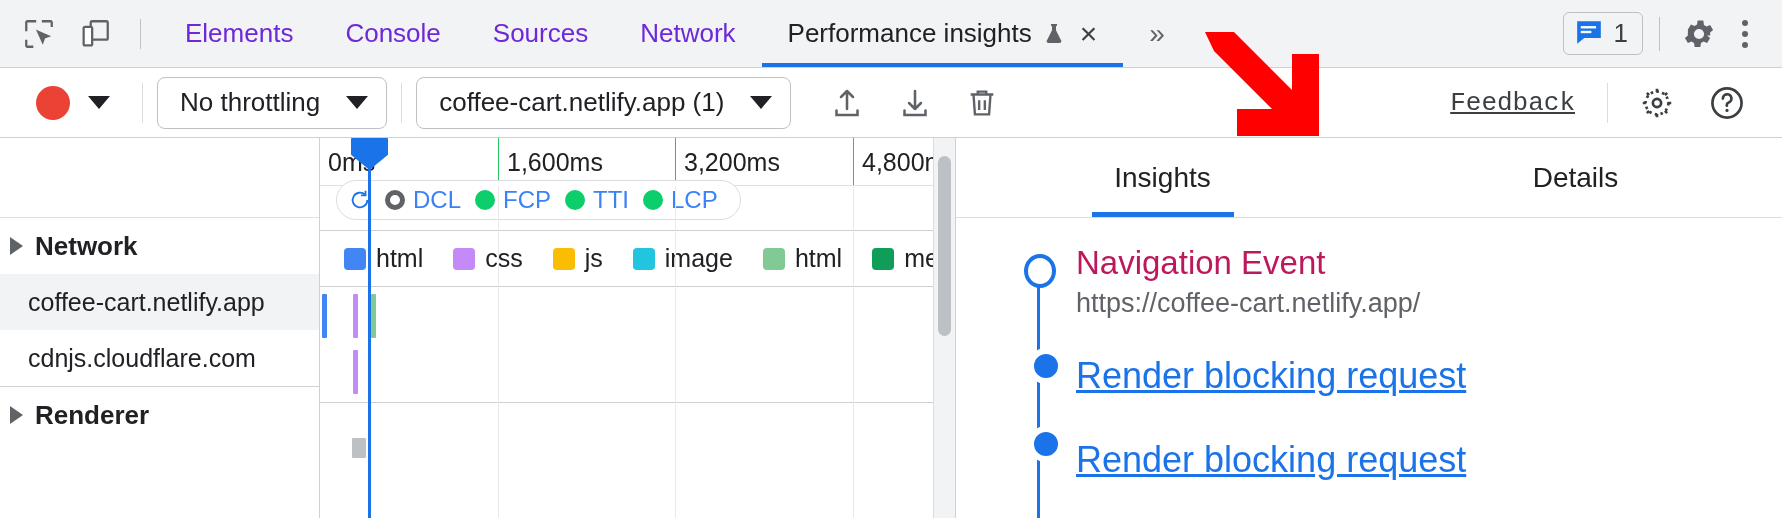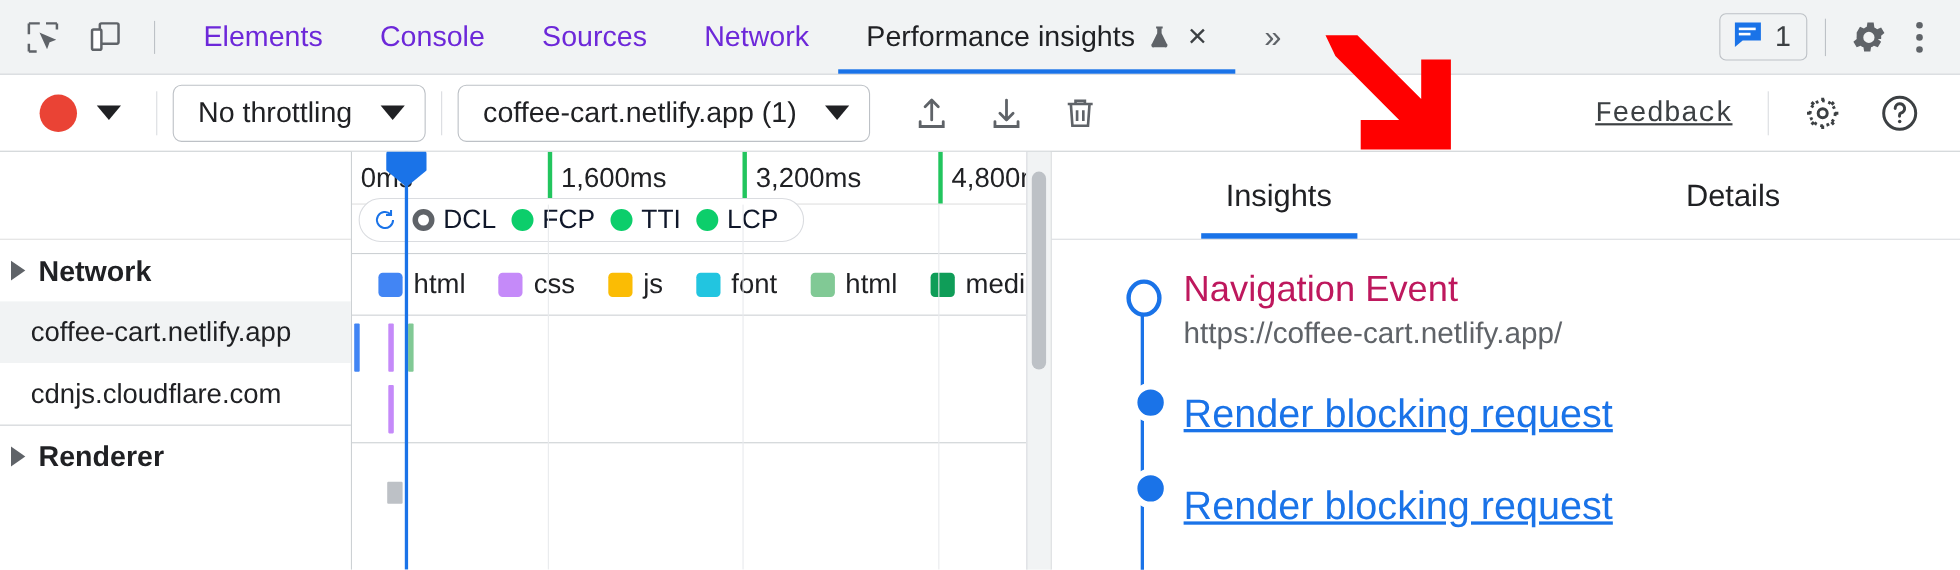--- a/index.html
+++ b/index.html
@@ -116,33 +116,33 @@
   }
   .track-row .label { padding-left: 0; }
   .track-row.child .label { padding-left: 18px; }
   .divider-line { height: 1px; background: #cdd1d4; }
 
   
   .timeline { flex: 1; position: relative; background: #fff; overflow: hidden; }
   .ruler { height: 48px; position: relative; border-bottom: 1px solid #e0e0e0; }
   .tick {
     position: absolute; top: 0; bottom: 0;
-    border-left: 4px solid #22c55e;
+    border-left: 1px solid #22c55e;
     font-size: 25px; color: #202124;
     padding-left: 8px; padding-top: 10px;
     white-space: nowrap;
   }
   .tick:first-child { border-left: none; }
 
   .marker-bar {
-    position: absolute; top: 42px; left: 6px;
+    position: absolute; top: 42px; left: 16px;
     display: flex; align-items: center; gap: 14px;
     border: 1px solid #dadce0; border-radius: 20px;
     background: #fff; padding: 5px 22px 5px 12px;
-    font-size: 24px; color: #0f172a;
+    font-size: 24px; color: #3b82f6;
   }
   .marker-bar .m { display: flex; align-items: center; gap: 8px; }
   .dot { width: 20px; height: 20px; border-radius: 50%; display: inline-block; }
   .dot.ring { border: 5px solid #5f6368; background: transparent; box-sizing: border-box; }
   .rewind { color: #1a73e8; font-size: 22px; display: flex; align-items: center; }
 
   .net-legend {
     position: absolute; top: 106px; left: 24px;
     display: flex; align-items: center; gap: 14px;
     font-size: 25px; color: #202124;
@@ -411,21 +411,21 @@
       <span class="item">
         <span class="swatch" style="background:#c58af9"></span>
         <span>css</span>
       </span>
       <span class="item">
         <span class="swatch" style="background:#fbbc04"></span>
         <span>js</span>
       </span>
       <span class="item">
         <span class="swatch" style="background:#22c5e0"></span>
-        <span>font</span>
+        <span>image</span>
       </span>
       <span class="item">
         <span class="swatch" style="background:#81c995"></span>
         <span>html</span>
       </span>
       <span class="item">
         <span class="swatch" style="background:#0f9d58"></span>
         <span>media</span>
       </span>
     </div>

